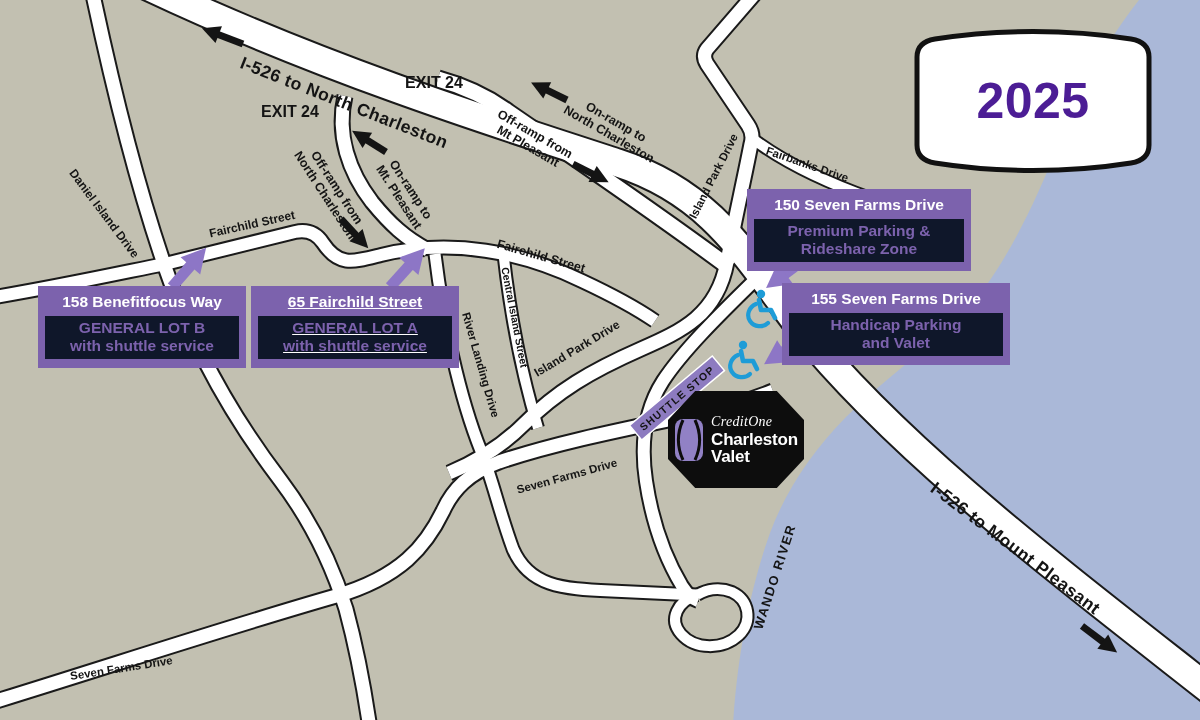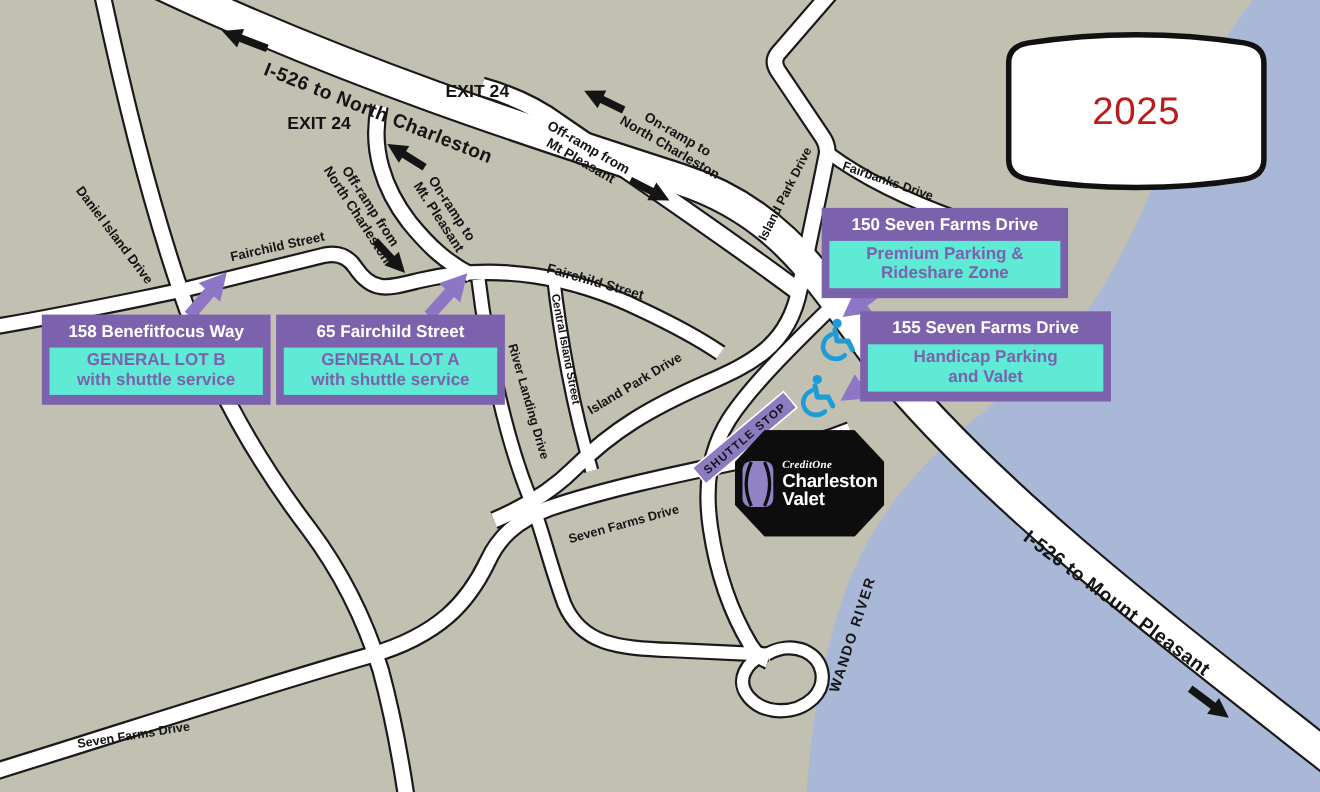--- a/index.html
+++ b/index.html
@@ -4,36 +4,36 @@
 <style>
   html,body{margin:0;padding:0;background:#888;}
   #stage{position:relative;width:1200px;height:720px;overflow:hidden;background:#c2c0b1;
          font-family:"Liberation Sans",sans-serif;}
   #mapsvg{position:absolute;left:0;top:0;}
   svg text{font-family:"Liberation Sans",sans-serif;font-weight:bold;fill:#141414;}
 
   .callout{position:absolute;background:#7c62ad;color:#fff;text-align:center;
            padding:5px 7px 9px;box-sizing:border-box;}
   .callout .addr{font-size:15.5px;font-weight:bold;white-space:nowrap;margin:2px 0 5px;}
-  .callout .inner{background:#5eead4;color:#7c62ad;font-size:15.5px;font-weight:bold;
+  .callout .inner{background:#0f172a;color:#7c62ad;font-size:15.5px;font-weight:bold;
                   line-height:1.18;padding:3px 4px;}
   .callout .inner div{white-space:nowrap;}
 
   .titlebox{position:absolute;left:903px;top:25px;width:260px;height:152px;}
   .titlebox svg{position:absolute;left:0;top:0;}
   .titletext{position:absolute;left:0;top:0;width:100%;height:100%;display:flex;
              flex-direction:column;align-items:center;justify-content:center;gap:2px;}
-  .titletext .t{font-size:35px;color:#b91c1c;font-weight:400;letter-spacing:0.5px;line-height:1.0;}
+  .titletext .t{font-size:50px;color:#4c1d95;font-weight:700;letter-spacing:0.5px;line-height:1.0;}
 
   .venue{position:absolute;left:668px;top:391px;width:136px;height:97px;background:#0d0d0d;
          clip-path:polygon(20% 0%,80% 0%,100% 30%,100% 70%,80% 100%,20% 100%,0% 70%,0% 30%);
          display:flex;align-items:center;justify-content:center;gap:7px;color:#fff;}
   .venue .vtxt{display:flex;flex-direction:column;}
-  .venue .brand{font-family:"Liberation Serif",serif;font-style:italic;font-weight:bold;
-                font-size:10px;margin-bottom:2px;letter-spacing:0.3px;}
+  .venue .brand{font-family:"Liberation Serif",serif;font-style:italic;font-weight:normal;
+                font-size:14px;margin-bottom:2px;letter-spacing:0.3px;}
   .venue .vname{font-size:17px;font-weight:800;line-height:0.95;letter-spacing:-0.2px;}
 </style>
 </head>
 <body>
 
 <div id="stage">
 
 <svg id="mapsvg" width="1200" height="720" viewBox="0 0 1200 720">
 
   <rect x="0" y="0" width="1200" height="720" fill="#c2c0b1"></rect>
@@ -202,21 +202,21 @@
 </svg>
 
 <div class="callout" style="left:38px;top:286px;width:208px;">
   <div class="addr">158 Benefitfocus Way</div>
   <div class="inner">
     <div>GENERAL LOT B</div>
     <div>with shuttle service</div>
   </div>
 </div>
 
-<div class="callout" style="left:251px;top:286px;width:208px;">
+<div class="callout" style="left:251px;top:286px;width:208px;text-decoration:underline;">
   <div class="addr">65 Fairchild Street</div>
   <div class="inner">
     <div>GENERAL LOT A</div>
     <div>with shuttle service</div>
   </div>
 </div>
 
 <div class="callout" style="left:747px;top:189px;width:224px;">
   <div class="addr">150 Seven Farms Drive</div>
   <div class="inner">

